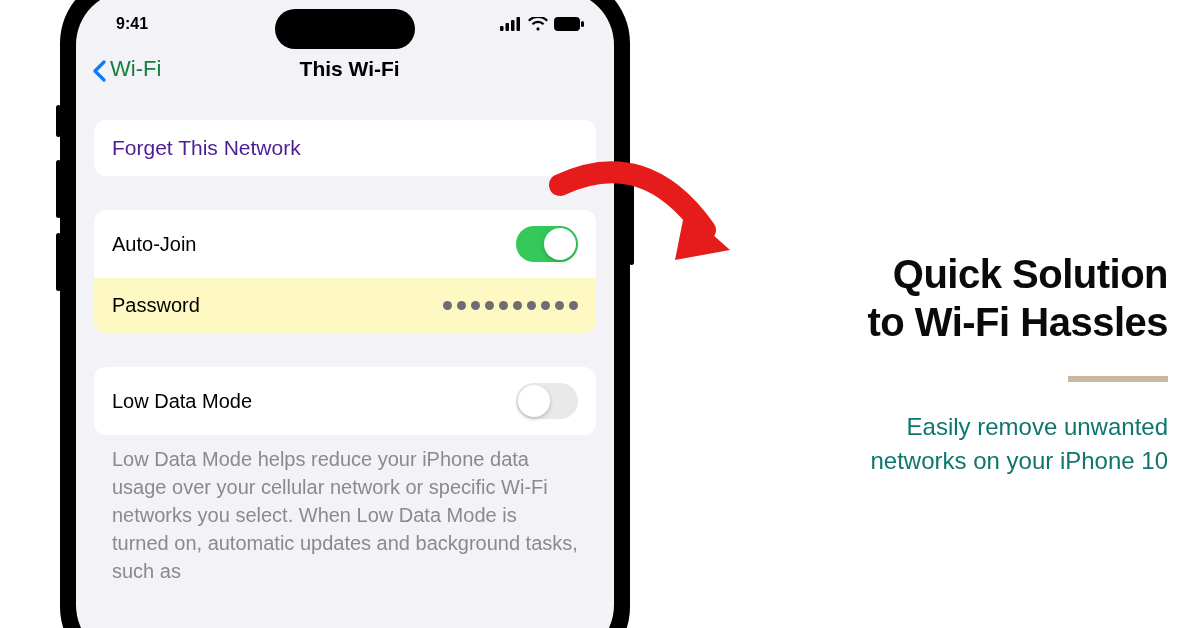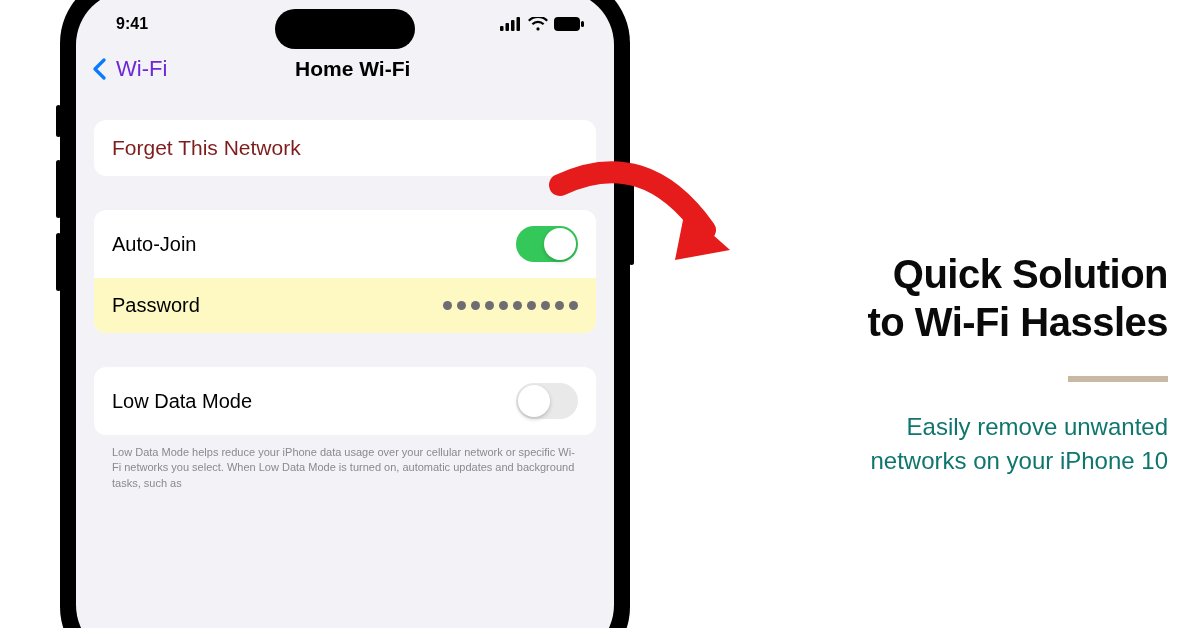--- a/index.html
+++ b/index.html
@@ -10,38 +10,38 @@
 .side-btn{position:absolute;background:#000;border-radius:3px}
 .sb1{left:-4px;top:130px;width:5px;height:32px}
 .sb2{left:-4px;top:185px;width:5px;height:58px}
 .sb3{left:-4px;top:258px;width:5px;height:58px}
 .sb4{right:-4px;top:200px;width:5px;height:90px}
 .island{position:absolute;top:18px;left:50%;transform:translateX(-50%);width:140px;height:40px;background:#000;border-radius:22px;z-index:10}
 .statusbar{display:flex;justify-content:space-between;align-items:center;padding:18px 30px 8px 40px;height:55px}
 .time{font-size:16px;font-weight:700}
 .icons{display:flex;align-items:center;gap:6px}
 .navbar{display:flex;align-items:center;padding:10px 16px 12px}
-.back{display:flex;align-items:center;color:#6d28d9;font-size:22px;gap:10px;cursor:pointer}
+.back{display:flex;align-items:flex-end;color:#15803d;font-size:22px;gap:4px;cursor:pointer}
 .title{flex:1;text-align:center;font-size:21px;font-weight:700;margin-left:-60px}
 .content{padding:0 18px}
 .group{background:#fff;border-radius:12px;overflow:hidden;margin-top:26px}
 .group.g2{margin-top:34px}
 .row{display:flex;align-items:center;justify-content:space-between;padding:16px 18px;min-height:54px}
-.forget{color:#7f1d1d;font-size:21px;font-weight:400}
+.forget{color:#4c1d95;font-size:21px;font-weight:400}
 .row-label{font-size:20px;color:#000}
 .row.pwd{background:#fef9c3}
 .dots{display:flex;gap:5px}
 .dot{width:9px;height:9px;background:#6d6d72;border-radius:50%}
 .toggle{width:62px;height:36px;border-radius:18px;position:relative;cursor:pointer}
 .toggle.on{background:#34c759}
 .toggle.off{background:#e9e9ea}
 .knob{width:32px;height:32px;background:#fff;border-radius:50%;position:absolute;top:2px;box-shadow:0 2px 4px rgba(0,0,0,.2)}
 .toggle.on .knob{right:2px}
 .toggle.off .knob{left:2px}
-.helper{font-size:11px;color:#8a8a8e;padding:10px 18px 0;line-height:1.4}
+.helper{font-size:20px;color:#8a8a8e;padding:10px 18px 0;line-height:1.4}
 .arrow{position:absolute;left:545px;top:155px;z-index:20}
 .promo{position:absolute;right:32px;top:250px;width:440px;text-align:right}
 .headline{font-size:40px;font-weight:800;line-height:1.2;color:#0a0a0a;letter-spacing:-0.5px}
 .divider{width:100px;height:6px;background:#c9b8a3;margin:30px 0 28px auto}
 .sub{font-size:24px;color:#0f766e;line-height:1.4}
 </style>
 </head>
 <body>
 
 <div class="phone">
@@ -72,21 +72,21 @@
         </div>
       </div>
 
       <div class="navbar">
         <div class="back">
           <svg width="14" height="22" viewBox="0 0 14 22">
               <path d="M12 2L3 11l9 9" stroke="#0a7aff" stroke-width="3.2" fill="none" stroke-linecap="round" stroke-linejoin="round"></path>
             </svg>
           <span>Wi-Fi</span>
         </div>
-        <div class="title">Home Wi-Fi</div>
+        <div class="title">This Wi-Fi</div>
       </div>
 
       <div class="content">
         <div class="group">
           <div class="row">
             <span class="forget">Forget This Network</span>
           </div>
         </div>
 
         <div class="group g2">

